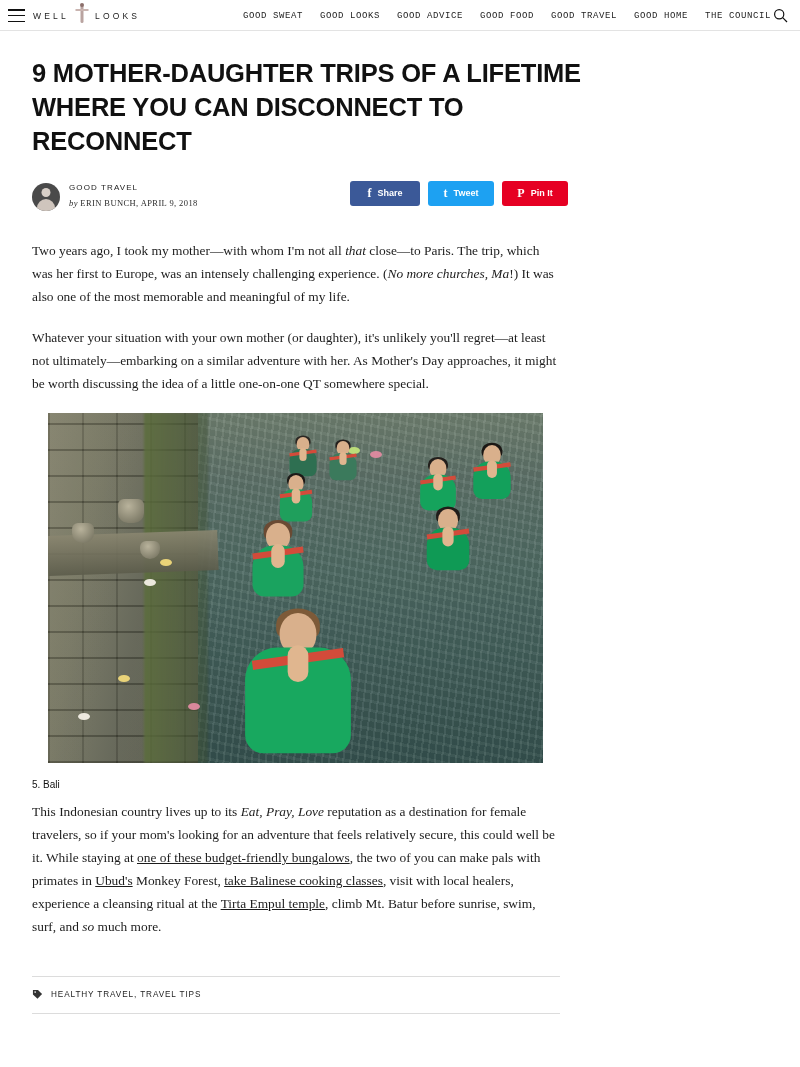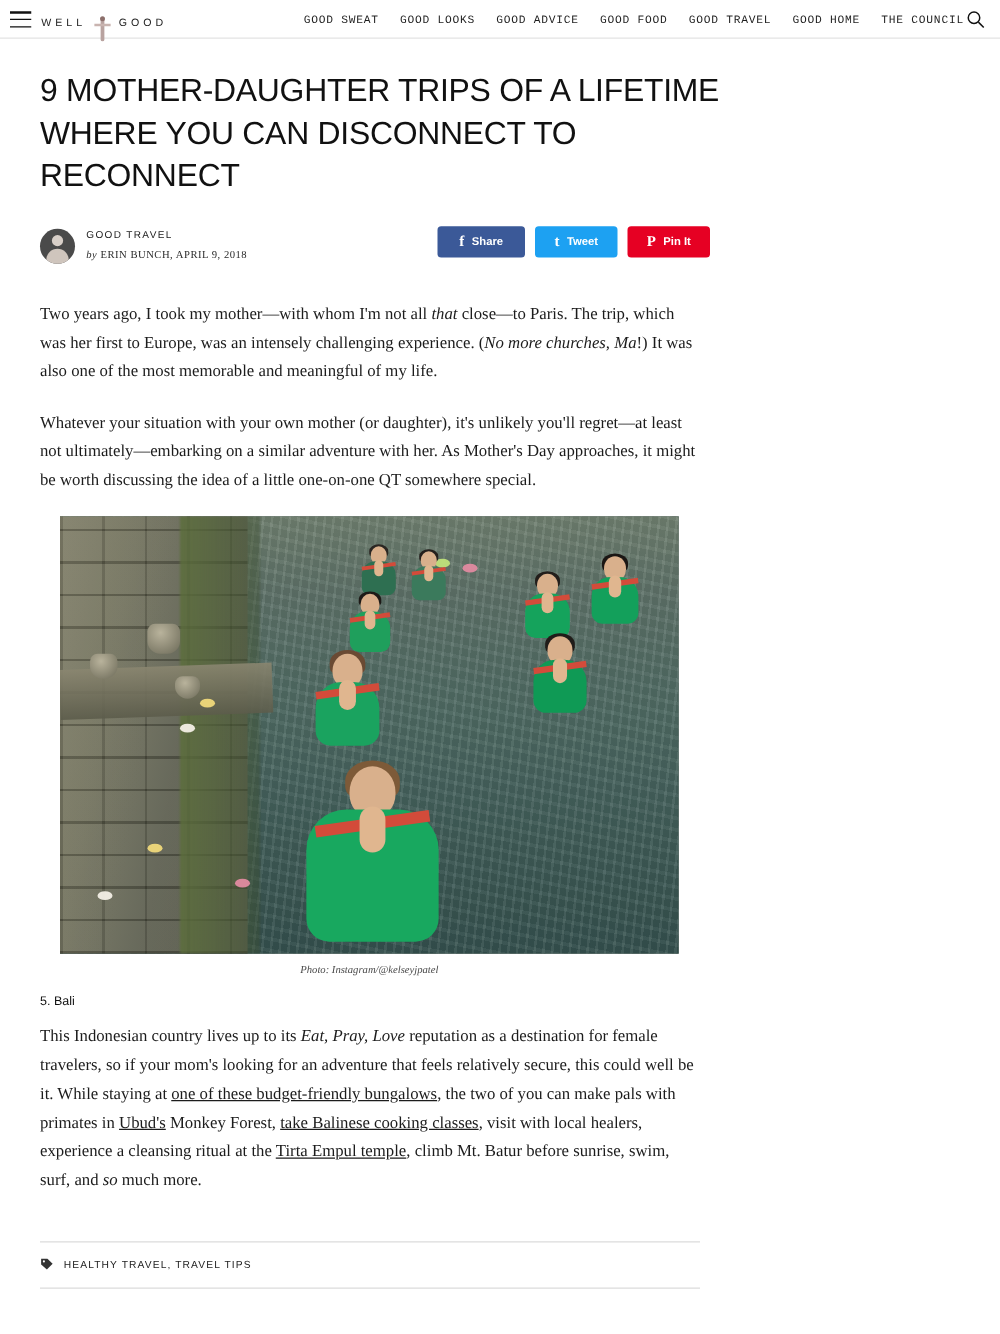--- a/index.html
+++ b/index.html
@@ -25,22 +25,22 @@
     position: absolute;
     left: 8px; top: 9px;
     width: 17px; height: 13px;
     display: flex; flex-direction: column; justify-content: space-between;
     cursor: pointer;
   }
   .hamburger span { display: block; height: 1.5px; background: #111; width: 100%; }
 
   .brand {
     position: absolute;
-    left: 33px; top: 13px;
-    display: flex; 
+    left: 33px; top: 3px;
+    display: flex; align-items: center;
     gap: 4px;
   }
   .brand .word {
     font-family: "Liberation Sans", sans-serif;
     font-size: 8.5px;
     letter-spacing: 3.2px;
     color: #222;
     font-weight: 400;
   }
   .brand .mark {
@@ -96,21 +96,21 @@
   .search-btn svg { display: block; }
 
   
   .article {
     padding: 0 32px;
     width: 800px;
   }
   .headline {
     margin: 26px 0 0 0;
     font-family: "Liberation Sans", sans-serif;
-    font-weight: 400;
+    font-weight: 700;
     font-size: 25.5px;
     line-height: 1.33;
     letter-spacing: -0.2px;
     color: #111;
     max-width: 560px;
     text-transform: uppercase;
   }
 
   .byline-row {
     margin-top: 22px;
@@ -382,21 +382,21 @@
     <span></span>
   </div>
 
   <div class="brand">
     <span class="word">WELL</span>
     <span class="mark">
       <span class="figure"></span>
       <span class="arms"></span>
       <span class="head"></span>
     </span>
-    <span class="word">GOOD</span>
+    <span class="word">LOOKS</span>
   </div>
 
   <nav class="main-nav">
     <a href="#">GOOD SWEAT</a>
     <a href="#">GOOD LOOKS</a>
     <a href="#">GOOD ADVICE</a>
     <a href="#">GOOD FOOD</a>
     <a href="#">GOOD TRAVEL</a>
     <a href="#">GOOD HOME</a>
     <a href="#">THE COUNCIL</a>
@@ -519,21 +519,20 @@
           <div class="hands"></div>
       </div>
       <div class="person" style="left:250px; top:200px; transform:scale(2.3);">
         <div class="hair" style="background:#7d5a38;"></div>
           <div class="head"></div>
         <div class="body" style="background:#18a85f; width:46px; height:46px;"></div>
         <div class="sash" style="width:40px;"></div>
           <div class="hands"></div>
       </div>
     </div>
-    <figcaption class="caption">Photo: Instagram/@kelseyjpatel</figcaption>
   </figure>
 
   <h3 class="section-title">5. Bali</h3>
 
   <div class="body-copy" style="margin-top:10px;">
     <p>
       <span>This Indonesian country lives up to its </span><i>Eat, Pray, Love</i><span> reputation as a destination for female travelers, so if your mom's looking for an adventure that feels relatively secure, this could well be it. While staying at </span><a class="inline-link" href="#">one of these budget-friendly bungalows</a><span>, the two of you can make pals with primates in </span><a class="inline-link" href="#">Ubud's</a><span> Monkey Forest, </span><a class="inline-link" href="#">take Balinese cooking classes</a><span>, visit with local healers, experience a cleansing ritual at the </span><a class="inline-link" href="#">Tirta Empul temple</a><span>, climb Mt. Batur before sunrise, swim, surf, and </span><i>so</i><span> much more.</span>
     </p>
   </div>
 

